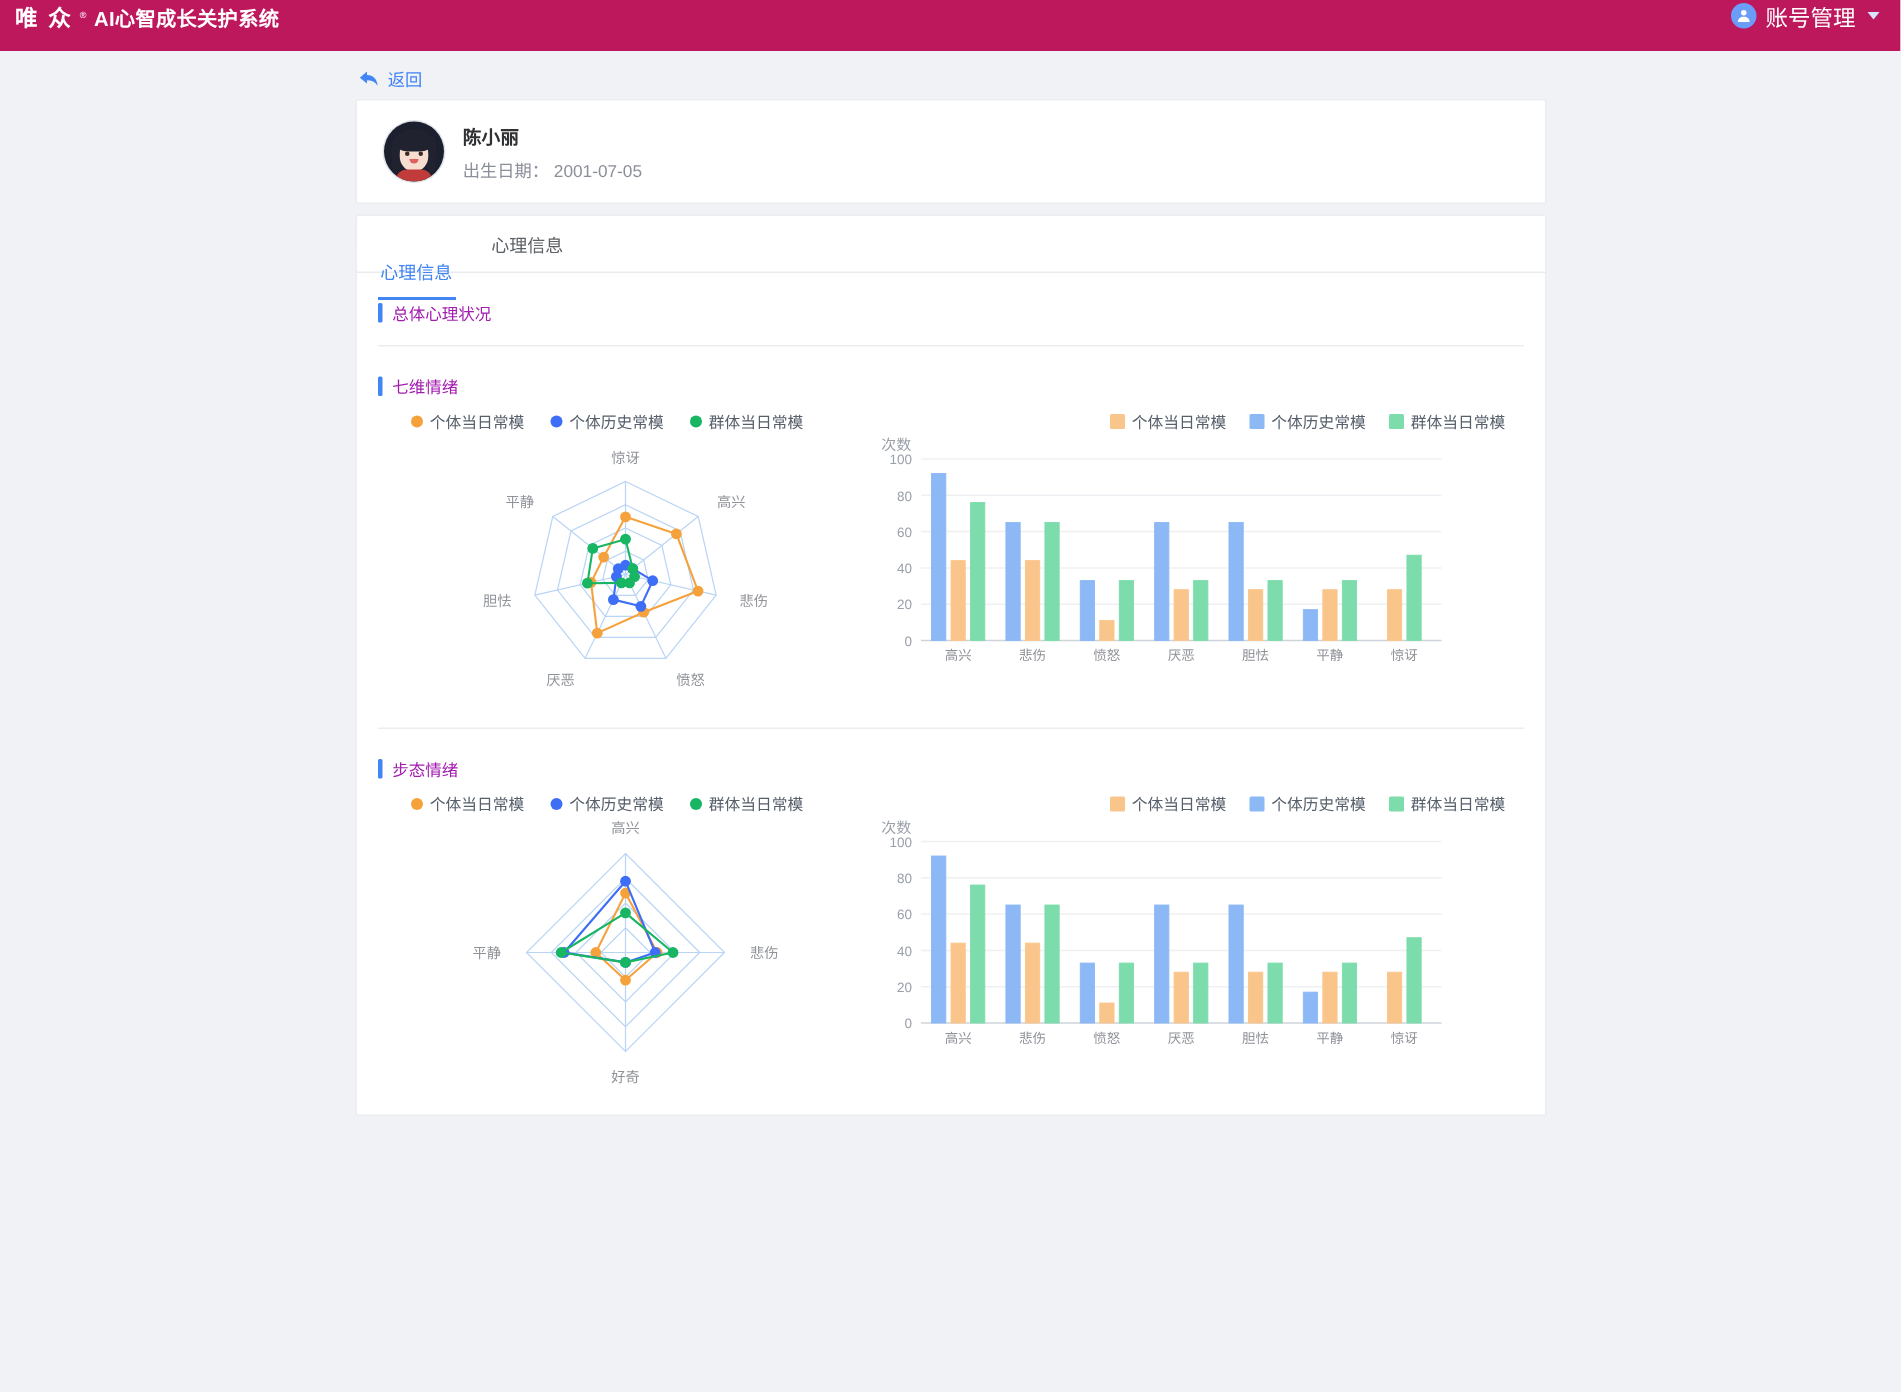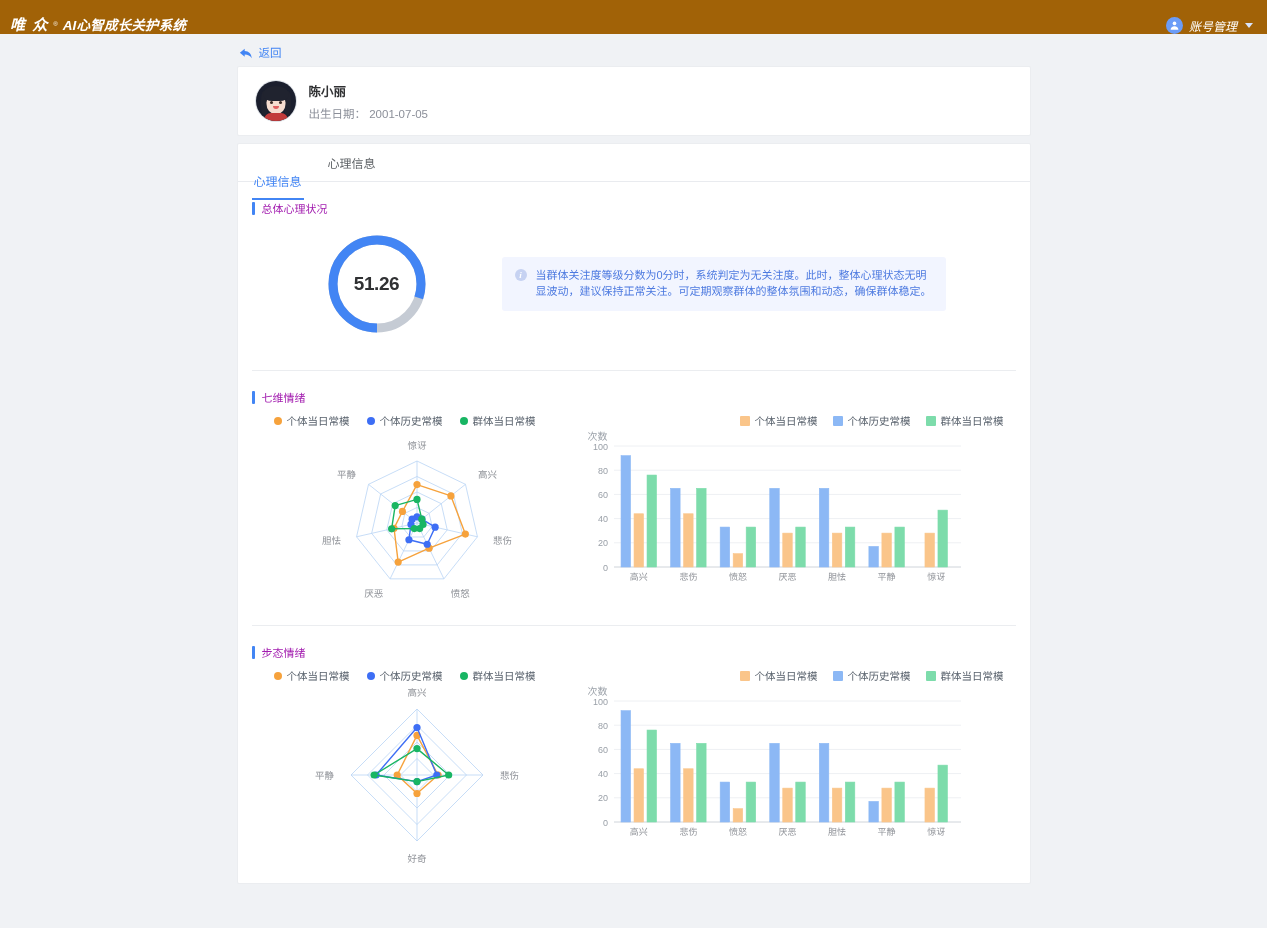--- a/index.html
+++ b/index.html
@@ -7,45 +7,44 @@
   html, body {
     width: 1267px; height: 928px;
     font-family: "Liberation Sans", "DejaVu Sans", sans-serif;
     background: #f0f2f5;
     overflow: hidden;
   }
 
   
   .topbar {
     height: 34px; width: 100%;
-    background: #a16207;
-    display: flex; align-items: flex-end;
+    background: #be185d;
+    display: flex; align-items: flex-start;
     justify-content: space-between;
     padding: 0 14px 0 10px;
     position: relative;
-    font-style: italic;
   }
   .brand { display: flex; align-items: center; gap: 5px; }
   .brand-mark {
     font-size: 15px; font-weight: bold; color: #ffffff;
     letter-spacing: 1px; font-family: "DejaVu Sans", sans-serif;
   }
   .brand-reg { font-size: 6px; color: #ffffff; vertical-align: super; }
   .brand-title {
     font-size: 13.5px; font-weight: bold; color: #ffffff;
     letter-spacing: 0.2px;
   }
   .account { display: flex; align-items: center; gap: 6px; }
   .avatar-mini {
     width: 17px; height: 17px; border-radius: 50%;
     background: #6b9cf7; display: flex;
     align-items: center; justify-content: center;
   }
   .avatar-mini svg { width: 11px; height: 11px; fill: #ffffff; }
-  .account-label { font-size: 12px; color: #ffffff; }
+  .account-label { font-size: 15px; color: #ffffff; }
   .caret-down {
     width: 0; height: 0; margin-left: 2px;
     border-left: 4px solid transparent;
     border-right: 4px solid transparent;
     border-top: 5px solid #d8e4fd;
   }
 
   
   .page { width: 100%; height: calc(928px - 34px); overflow: hidden; }
   .content-wrap { width: 794px; margin: 0 auto; padding-top: 6px; }
@@ -261,35 +260,20 @@
           <span>心理信息</span>
         </div>
       </div>
 
       <div class="section">
         <div class="section-title">
           <span class="title-bar"></span>
           <span class="title-text">总体心理状况</span>
         </div>
 
-        <div class="gauge-row">
-          <div class="gauge-holder">
-            <div class="gauge">
-              <svg width="104" height="104" viewBox="0 0 104 104">
-                <circle cx="52" cy="52" r="44" fill="none" stroke="#c5cbd4" stroke-width="9"></circle>
-                <circle id="gauge-arc" cx="52" cy="52" r="44" fill="none" stroke="#4285f4" stroke-width="9" stroke-linecap="butt" stroke-dasharray="221.1681228127214 276.46015351590177" transform="rotate(0 52 52)"></circle>
-              </svg>
-              <div class="gauge-value">51.26</div>
-            </div>
-          </div>
-          <div class="notice">
-            <span class="info-icon">i</span>
-            <span class="notice-text">当群体关注度等级分数为0分时，系统判定为无关注度。此时，整体心理状态无明显波动，建议保持正常关注。可定期观察群体的整体氛围和动态，确保群体稳定。</span>
-          </div>
-        </div>
       </div>
 
       <div class="hr"></div>
 
       <div class="section">
         <div class="section-title">
           <span class="title-bar"></span>
           <span class="title-text">七维情绪</span>
         </div>
 

